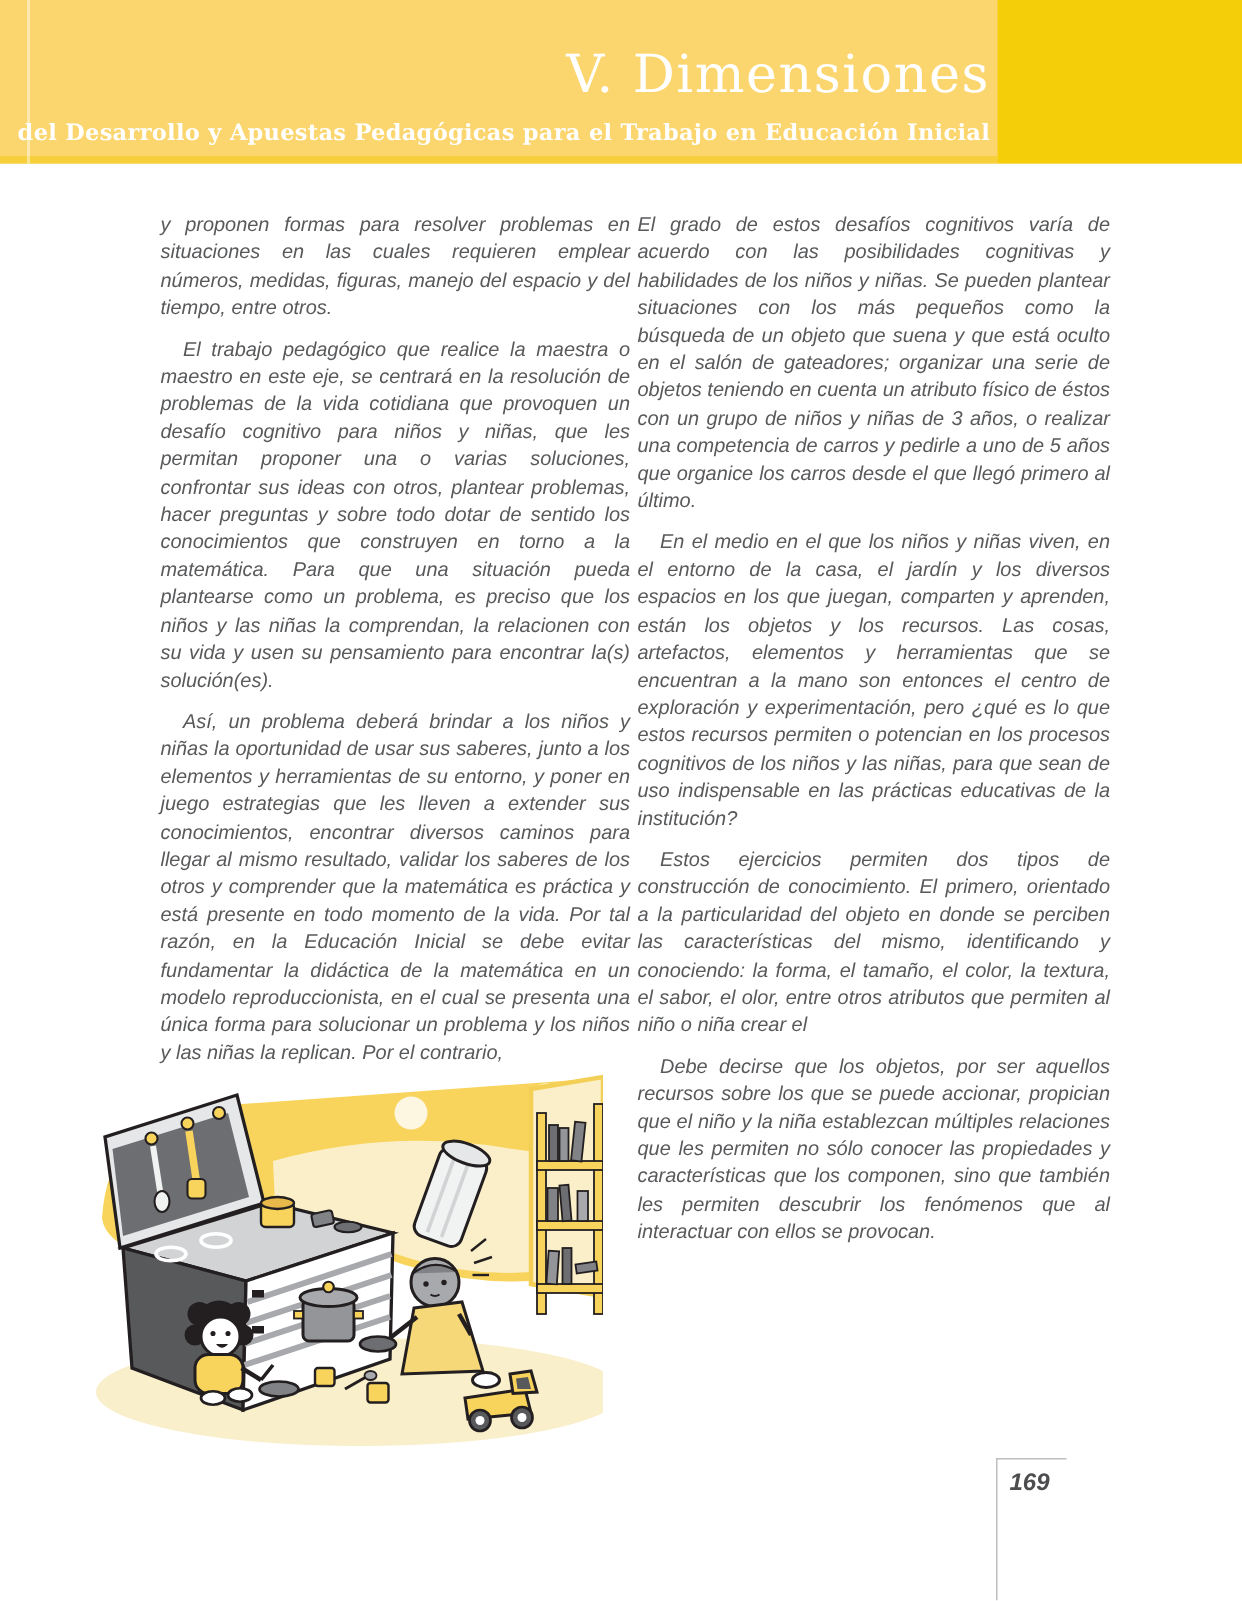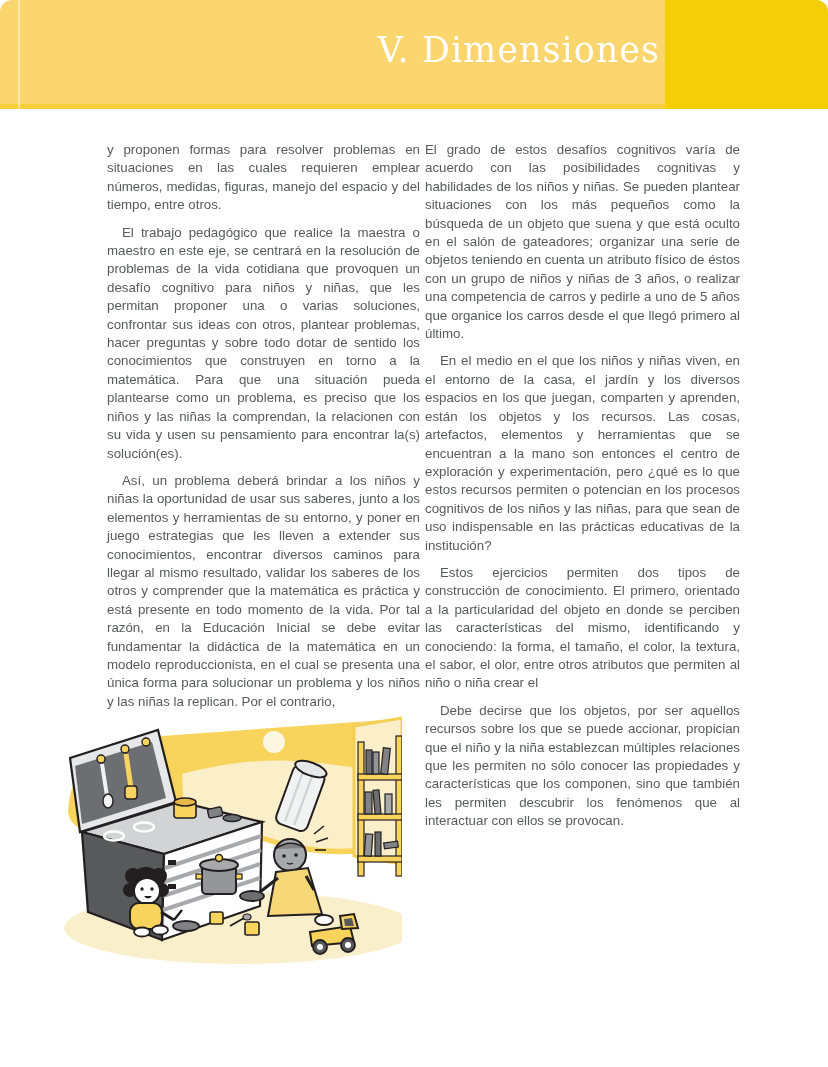--- a/index.html
+++ b/index.html
@@ -1,52 +1,53 @@
 <!DOCTYPE html>
 <html lang="es"><head>
 <meta charset="utf-8">
 <style>
   html,body{margin:0;padding:0;background:#ffffff;}
   .page{position:relative;width:828px;height:1067px;background:#ffffff;overflow:hidden;
-        font-family:"Liberation Sans",sans-serif;border-radius:12px;}
+        font-family:"Liberation Sans",sans-serif;}
   
   .header{position:absolute;left:0;top:0;width:828px;height:109px;background:#FBD56E;}
   .header-accent{position:absolute;right:0;top:0;width:163px;height:109px;background:#F5CE0A;}
   .header-strip{position:absolute;left:0;bottom:0;width:665px;height:5px;background:#F6CF3B;}
   .header-rule{position:absolute;left:18px;top:0;width:2px;height:109px;background:rgba(255,255,255,0.45);}
   .title{position:absolute;right:168px;top:30px;margin:0;color:#ffffff;
          font-family:"DejaVu Serif",serif;font-size:35px;font-weight:500;letter-spacing:1px;white-space:nowrap;}
   .subtitle{position:absolute;right:168px;top:79px;margin:0;color:#ffffff;
             font-family:"DejaVu Serif",serif;font-size:15px;font-weight:600;letter-spacing:.2px;white-space:nowrap;}
   
   .content{position:absolute;left:107px;top:141px;width:633px;}
   .col{position:absolute;top:0;}
   .col-left{left:0;width:313px;}
   .col-right{left:318px;width:315px;}
   .col p{margin:0 0 9px 0;color:#58595B;font-size:13.3px;line-height:18.4px;
-         text-align:justify;hyphens:auto;-webkit-hyphens:auto;}
+         text-align:justify;hyphens:auto;font-style:italic;-webkit-hyphens:auto;}
   .col p:not(:first-child){text-indent:15px;}
   
   .illustration{position:absolute;left:62px;top:714px;width:340px;height:250px;margin:0;}
   
   .folio{position:absolute;left:664px;top:972px;width:46px;height:95px;
          border-left:1px solid #BCBEC0;border-top:1px solid #BCBEC0;}
   .folio-num{display:inline-block;margin:7px 0 0 8px;color:#4D4D4F;
              font-size:16px;font-style:italic;font-weight:600;}
 </style>
 </head>
 <body>
 
 <div class="page">
 
   <header class="header">
     <div class="header-accent"></div>
     <div class="header-strip"></div>
     <div class="header-rule"></div>
     <h1 class="title">V. Dimensiones</h1>
+    <h2 class="subtitle">del Desarrollo y Apuestas Pedagógicas para el Trabajo en Educación Inicial</h2>
   </header>
 
   <main class="content">
     <div class="col col-left">
       <p>y proponen formas para resolver problemas en situaciones en las cuales requieren emplear números, medidas, figuras, manejo del espacio y del tiempo, entre otros.</p>
       <p>El trabajo pedagógico que realice la maestra o maestro en este eje, se centrará en la resolución de problemas de la vida cotidiana que provoquen un desafío cognitivo para niños y niñas, que les permitan proponer una o varias soluciones, confrontar sus ideas con otros, plantear problemas, hacer preguntas y sobre todo dotar de sentido los conocimientos que construyen en torno a la matemática. Para que una situación pueda plantearse como un problema, es preciso que los niños y las niñas la comprendan, la relacionen con su vida y usen su pensamiento para encontrar la(s) solución(es).</p>
       <p>Así, un problema deberá brindar a los niños y niñas la oportunidad de usar sus saberes, junto a los elementos y herramientas de su entorno, y poner en juego estrategias que les lleven a extender sus conocimientos, encontrar diversos caminos para llegar al mismo resultado, validar los saberes de los otros y comprender que la matemática es práctica y está presente en todo momento de la vida.  Por tal razón, en la Educación Inicial se debe evitar fundamentar la didáctica de la matemática en un modelo reproduccionista, en el cual se presenta una única forma para solucionar un problema y los niños y las niñas la replican.  Por el contrario,</p>
     </div>
     <div class="col col-right">
       <p>El grado de estos desafíos cognitivos varía de acuerdo con las posibilidades cognitivas y habilidades de los niños y niñas.  Se pueden plantear situaciones con los más pequeños como la búsqueda de un objeto que suena y que está oculto en el salón de gateadores; organizar una serie de objetos teniendo en cuenta un atributo físico de éstos con un grupo de niños y niñas de 3 años, o realizar una competencia de carros y pedirle a uno de 5 años que organice los carros desde el que llegó primero al último.</p>
@@ -178,14 +179,17 @@
         <polygon points="278,202 292,200 296,214 280,215" fill="#F9D45C" stroke="#231F20" stroke-width="2"></polygon>
         <polygon points="282,205 290,204 292,212 283,212" fill="#58595B"></polygon>
         <circle cx="258" cy="233" r="7" fill="#58595B" stroke="#231F20" stroke-width="1.8"></circle>
         <circle cx="258" cy="233" r="3" fill="#FFFFFF"></circle>
         <circle cx="286" cy="231" r="7" fill="#58595B" stroke="#231F20" stroke-width="1.8"></circle>
         <circle cx="286" cy="231" r="3" fill="#FFFFFF"></circle>
       </g>
     </svg>
   </figure>
 
+  <div class="folio">
+    <span class="folio-num">169</span>
+  </div>
 
 </div>
 
 </body></html>

